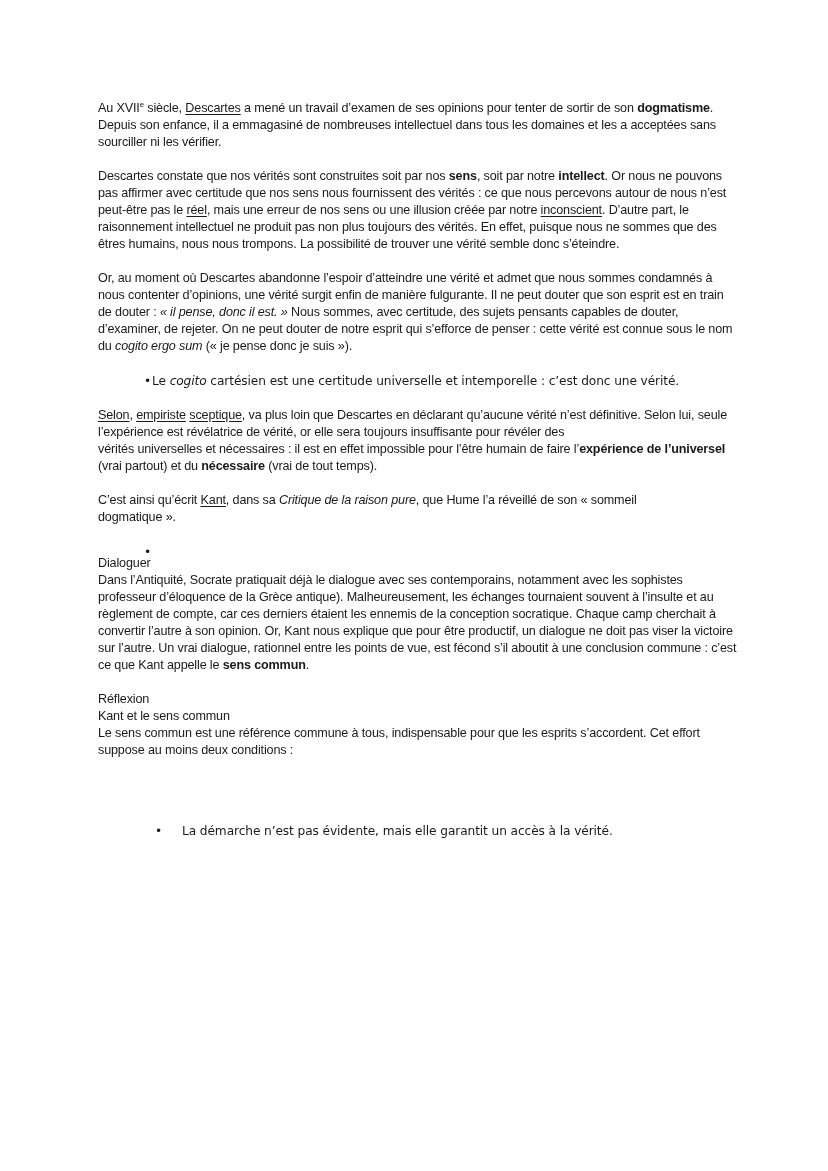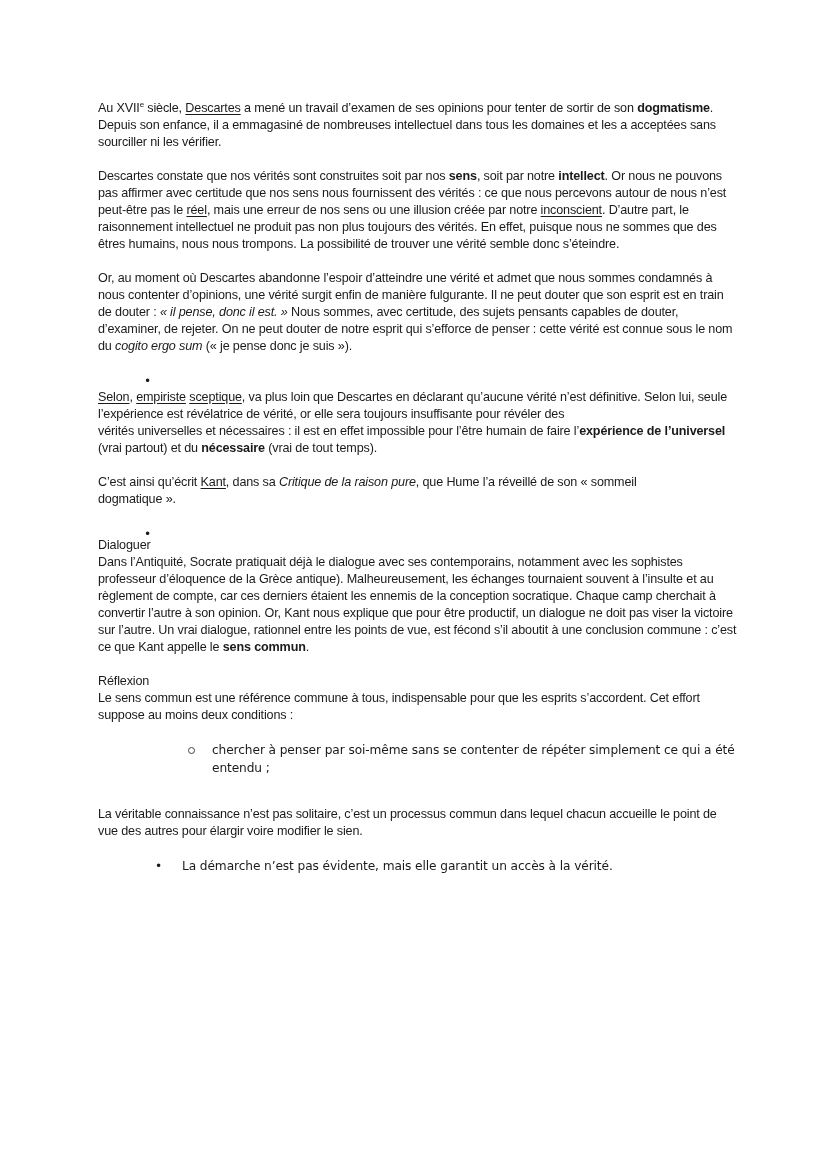--- a/index.html
+++ b/index.html
@@ -108,20 +108,21 @@
   <div class="gap-lg"></div>
 
   <p>
     <span>Or, au moment où Descartes abandonne l’espoir d’atteindre une vérité et admet que nous sommes condamnés à nous contenter d’opinions, une vérité surgit enfin de manière fulgurante. Il ne peut douter que son esprit est en train de douter : </span><i>« il pense, donc il est. »</i><span> Nous sommes, avec certitude, des sujets pensants capables de douter, d’examiner, de rejeter. On ne peut douter de notre esprit qui s’efforce de penser : cette vérité est connue sous le nom du </span><i>cogito ergo sum</i><span> (« je pense donc je suis »).</span>
   </p>
 
   <div class="gap-lg"></div>
 
   <div class="bullet-wide">
     <span class="dot">•</span>
+    <span class="btext"><span>Le </span><i>cogito</i><span> cartésien est une certitude universelle et intemporelle : c’est donc une vérité.</span></span>
   </div>
 
   <div class="gap-lg"></div>
 
   <p>
     <u>Selon</u><span>, </span><u>empiriste</u><span> </span><u>sceptique</u><span>, va plus loin que Descartes en déclarant qu’aucune vérité n’est définitive. Selon lui, seule l’expérience est révélatrice de vérité, or elle sera toujours insuffisante pour révéler des</span><br>
     <span>vérités universelles et nécessaires : il est en effet impossible pour l’être humain de faire l’</span><b>expérience de l’universel</b><span> (vrai partout) et du </span><b>nécessaire</b><span> (vrai de tout temps).</span>
   </p>
 
   <div class="gap-lg"></div>
@@ -139,35 +140,31 @@
   <div class="gap-md"></div>
 
   <p class="heading">Dialoguer</p>
   <p>
     <span>Dans l’Antiquité, Socrate pratiquait déjà le dialogue avec ses contemporains, notamment avec les sophistes professeur d’éloquence de la Grèce antique). Malheureusement, les échanges tournaient souvent à l’insulte et au règlement de compte, car ces derniers étaient les ennemis de la conception socratique. Chaque camp cherchait à convertir l’autre à son opinion. Or, Kant nous explique que pour être productif, un dialogue ne doit pas viser la victoire sur l’autre. Un vrai dialogue, rationnel entre les points de vue, est fécond s’il aboutit à une conclusion commune : c’est ce que Kant appelle le </span><b>sens commun</b><span>.</span>
   </p>
 
   <div class="gap-lg"></div>
 
   <p class="heading">Réflexion</p>
+  <p class="heading">Kant et le sens commun</p>
   <p>Le sens commun est une référence commune à tous, indispensable pour que les esprits s’accordent. Cet effort suppose au moins deux conditions :</p>
 
   <div class="gap-lg"></div>
 
   <div class="sub-list">
-    <div class="sub-item">
-      <span class="circle"></span>
-      <span>chercher à penser par soi-même sans se contenter de répéter simplement ce qui a été entendu ;</span>
-    </div>
     <div class="gap-md"></div>
   </div>
 
   <div class="gap-lg"></div>
 
-  <p>La véritable connaissance n’est pas solitaire, c’est un processus commun dans lequel chacun accueille le point de vue des autres pour élargir voire modifier le sien.</p>
 
   <div class="gap-lg"></div>
 
   <div class="last-bullet">
     <span class="dot2">•</span>
     <span>La démarche n’est pas évidente, mais elle garantit un accès à la vérité.</span>
   </div>
 
 </div>
 

